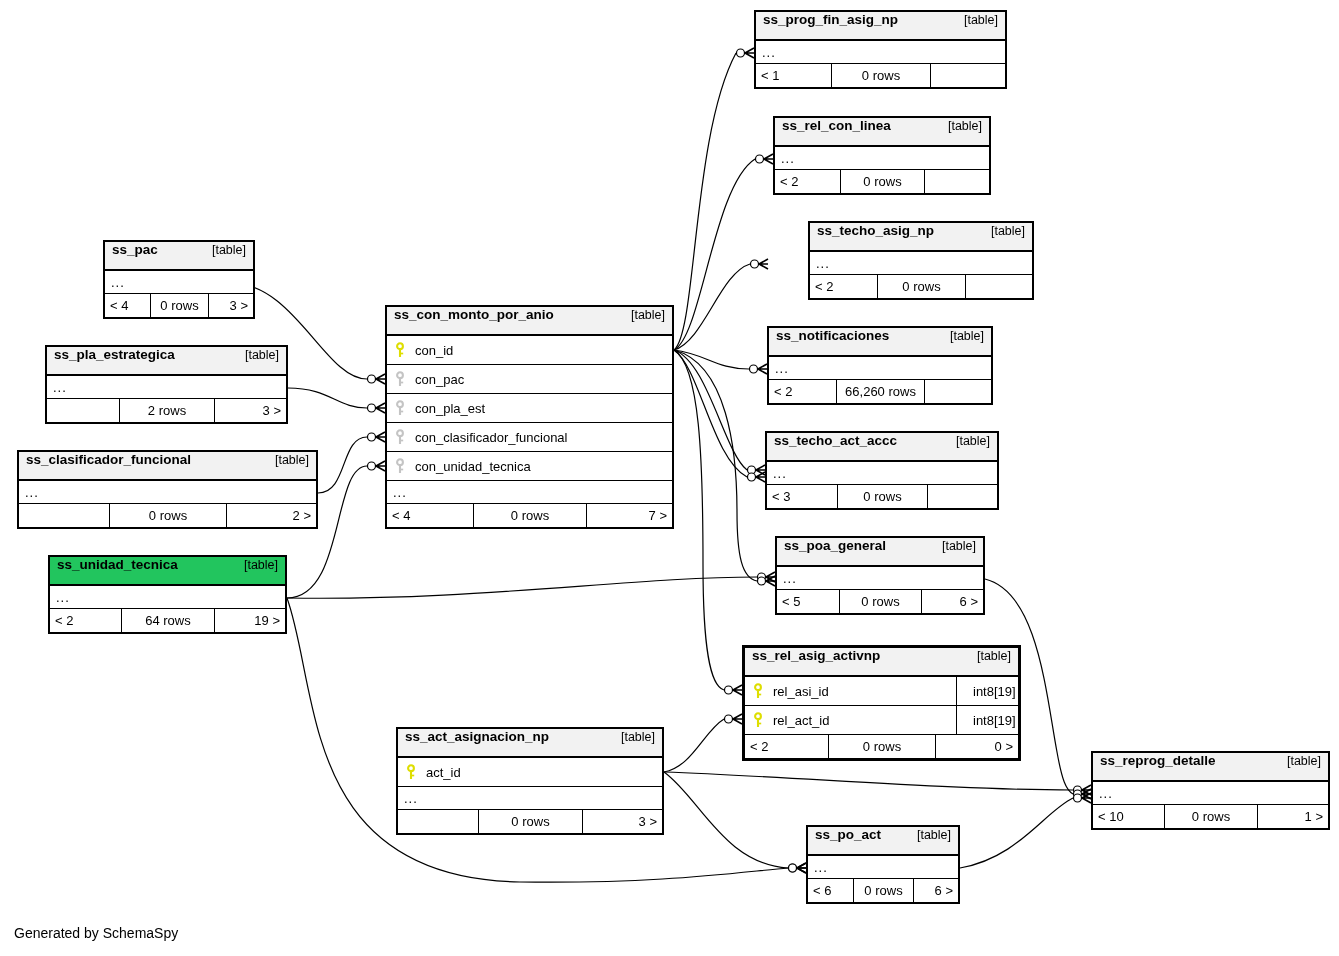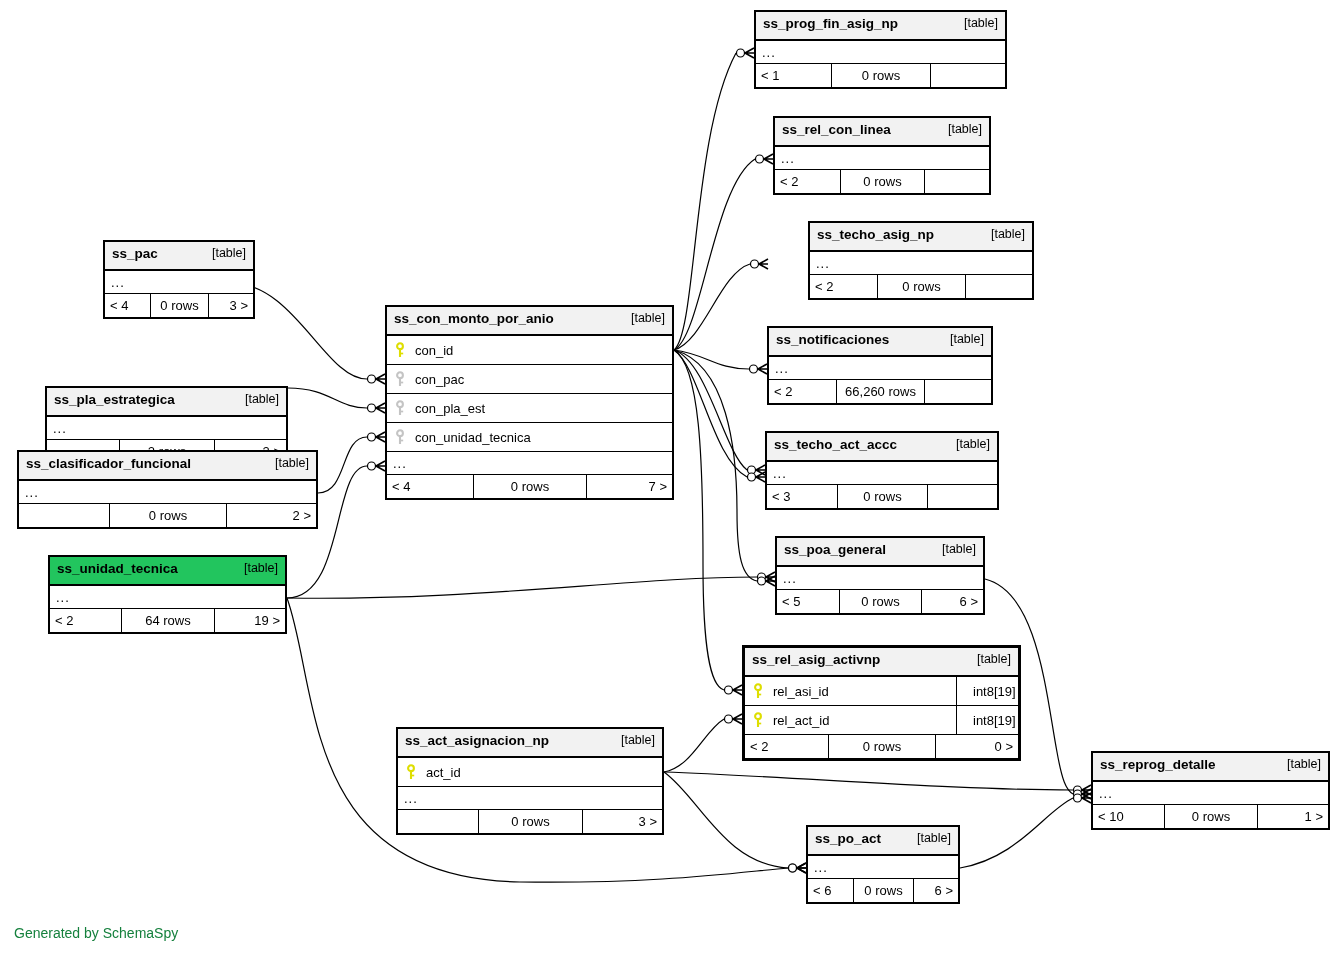--- a/index.html
+++ b/index.html
@@ -3,37 +3,37 @@
 <meta charset="utf-8">
 <style>
   html,body{margin:0;padding:0;background:#ffffff;}
   .canvas{position:relative;width:1339px;height:956px;background:#fff;overflow:hidden;
           font-family:"Liberation Sans","DejaVu Sans",sans-serif;}
   #edges{position:absolute;left:0;top:0;z-index:1;}
   #tables{position:absolute;left:0;top:0;z-index:2;width:100%;height:100%;pointer-events:none;}
   .tbl{position:absolute;border:2px solid #000;background:#fff;box-sizing:border-box;
        font-size:13px;color:#000;pointer-events:auto;}
   .tbl.emph{border-width:3px;}
-  .hdr{display:flex;justify-content:space-between;align-items:flex-start;gap:8px;
-       background:#f2f2f2;border-bottom:2px solid #000;height:29px;padding:4px 7px;box-sizing:border-box;}
+  .hdr{display:flex;justify-content:space-between;align-items:flex-end;gap:8px;
+       background:#f2f2f2;border-bottom:2px solid #000;height:29px;padding:12px 7px;box-sizing:border-box;}
   .tname{font-weight:bold;font-size:13.5px;white-space:nowrap;}
   .ttag{font-size:12.5px;white-space:nowrap;}
   .col-row{display:flex;align-items:center;height:29px;box-sizing:border-box;border-bottom:1px solid #000;}
   .col-left{display:flex;align-items:center;gap:9px;padding-left:7px;flex:1;min-width:0;}
   .col-type{border-left:1px solid #000;width:62px;align-self:stretch;display:flex;align-items:center;
             padding-left:16px;box-sizing:border-box;font-size:13px;}
   .keyicon{width:12px;height:16px;flex:0 0 auto;}
   .ell-row{height:23px;display:flex;align-items:center;padding-left:6px;box-sizing:border-box;
            border-bottom:1px solid #000;letter-spacing:1px;}
   .stats{display:grid;grid-template-columns:1fr 1.3fr 1fr;height:23px;box-sizing:border-box;}
   .stats .cell{display:flex;align-items:center;box-sizing:border-box;padding:0 5px;white-space:nowrap;}
   .stats .cell.c0{justify-content:flex-start;}
   .stats .cell.c1{justify-content:center;border-left:1px solid #000;}
   .stats .cell.c2{justify-content:flex-end;border-left:1px solid #000;}
-  .footer-note{position:absolute;left:14px;top:925px;font-size:14px;color:#15803d;z-index:2;}
+  .footer-note{position:absolute;left:14px;top:925px;font-size:14px;color:#000000;z-index:2;}
 </style>
 </head>
 <body>
 
 <div class="canvas">
   <svg id="edges" width="1339" height="956">
       <g>
         <path d="M231,283 C295,283 325,379 367,379" fill="none" stroke="#000000" stroke-width="1.2"></path>
         <circle cx="371.5" cy="379" r="4" fill="#ffffff" stroke="#000000" stroke-width="1.2"></circle>
         <path d="M376,379 L385,374 M376,379 L385,379 M376,379 L385,384" fill="none" stroke="#000000" stroke-width="1.6"></path>
@@ -135,21 +135,21 @@
       <span class="tname">ss_pac</span>
       <span class="ttag">[table]</span>
     </div>
         <div class="ell-row">...</div>
         <div class="stats">
       <span class="cell c0">&lt; 4</span>
       <span class="cell c1">0 rows</span>
       <span class="cell c2">3 &gt;</span>
     </div>
       </div>
-      <div class="tbl" style="left: 45px; top: 345px; width: 243px; margin-top: 41px;">
+      <div class="tbl" style="left: 45px; top: 345px; width: 243px;">
         <div class="hdr" style="background:#f2f2f2">
       <span class="tname">ss_pla_estrategica</span>
       <span class="ttag">[table]</span>
     </div>
         <div class="ell-row">...</div>
         <div class="stats">
       <span class="cell c0"></span>
       <span class="cell c1">2 rows</span>
       <span class="cell c2">3 &gt;</span>
     </div>
@@ -204,20 +204,30 @@
         </span>
         </div>
         <div class="col-row">
         <span class="col-left">
             <svg class="keyicon" viewBox="0 0 12 16">
     <circle cx="6" cy="4.2" r="2.9" fill="none" stroke="#c4c4c4" stroke-width="2.1"></circle>
     <line x1="6" y1="7.2" x2="6" y2="15" stroke="#c4c4c4" stroke-width="2.1"></line>
     <line x1="6" y1="11.5" x2="9.2" y2="11.5" stroke="#c4c4c4" stroke-width="1.7"></line>
   </svg>
           <span>con_pla_est</span>
+        </span>
+        </div>
+        <div class="col-row">
+        <span class="col-left">
+            <svg class="keyicon" viewBox="0 0 12 16">
+    <circle cx="6" cy="4.2" r="2.9" fill="none" stroke="#c4c4c4" stroke-width="2.1"></circle>
+    <line x1="6" y1="7.2" x2="6" y2="15" stroke="#c4c4c4" stroke-width="2.1"></line>
+    <line x1="6" y1="11.5" x2="9.2" y2="11.5" stroke="#c4c4c4" stroke-width="1.7"></line>
+  </svg>
+          <span>con_clasificador_funcional</span>
         </span>
         </div>
         <div class="col-row">
         <span class="col-left">
             <svg class="keyicon" viewBox="0 0 12 16">
     <circle cx="6" cy="4.2" r="2.9" fill="none" stroke="#c4c4c4" stroke-width="2.1"></circle>
     <line x1="6" y1="7.2" x2="6" y2="15" stroke="#c4c4c4" stroke-width="2.1"></line>
     <line x1="6" y1="11.5" x2="9.2" y2="11.5" stroke="#c4c4c4" stroke-width="1.7"></line>
   </svg>
           <span>con_unidad_tecnica</span>

